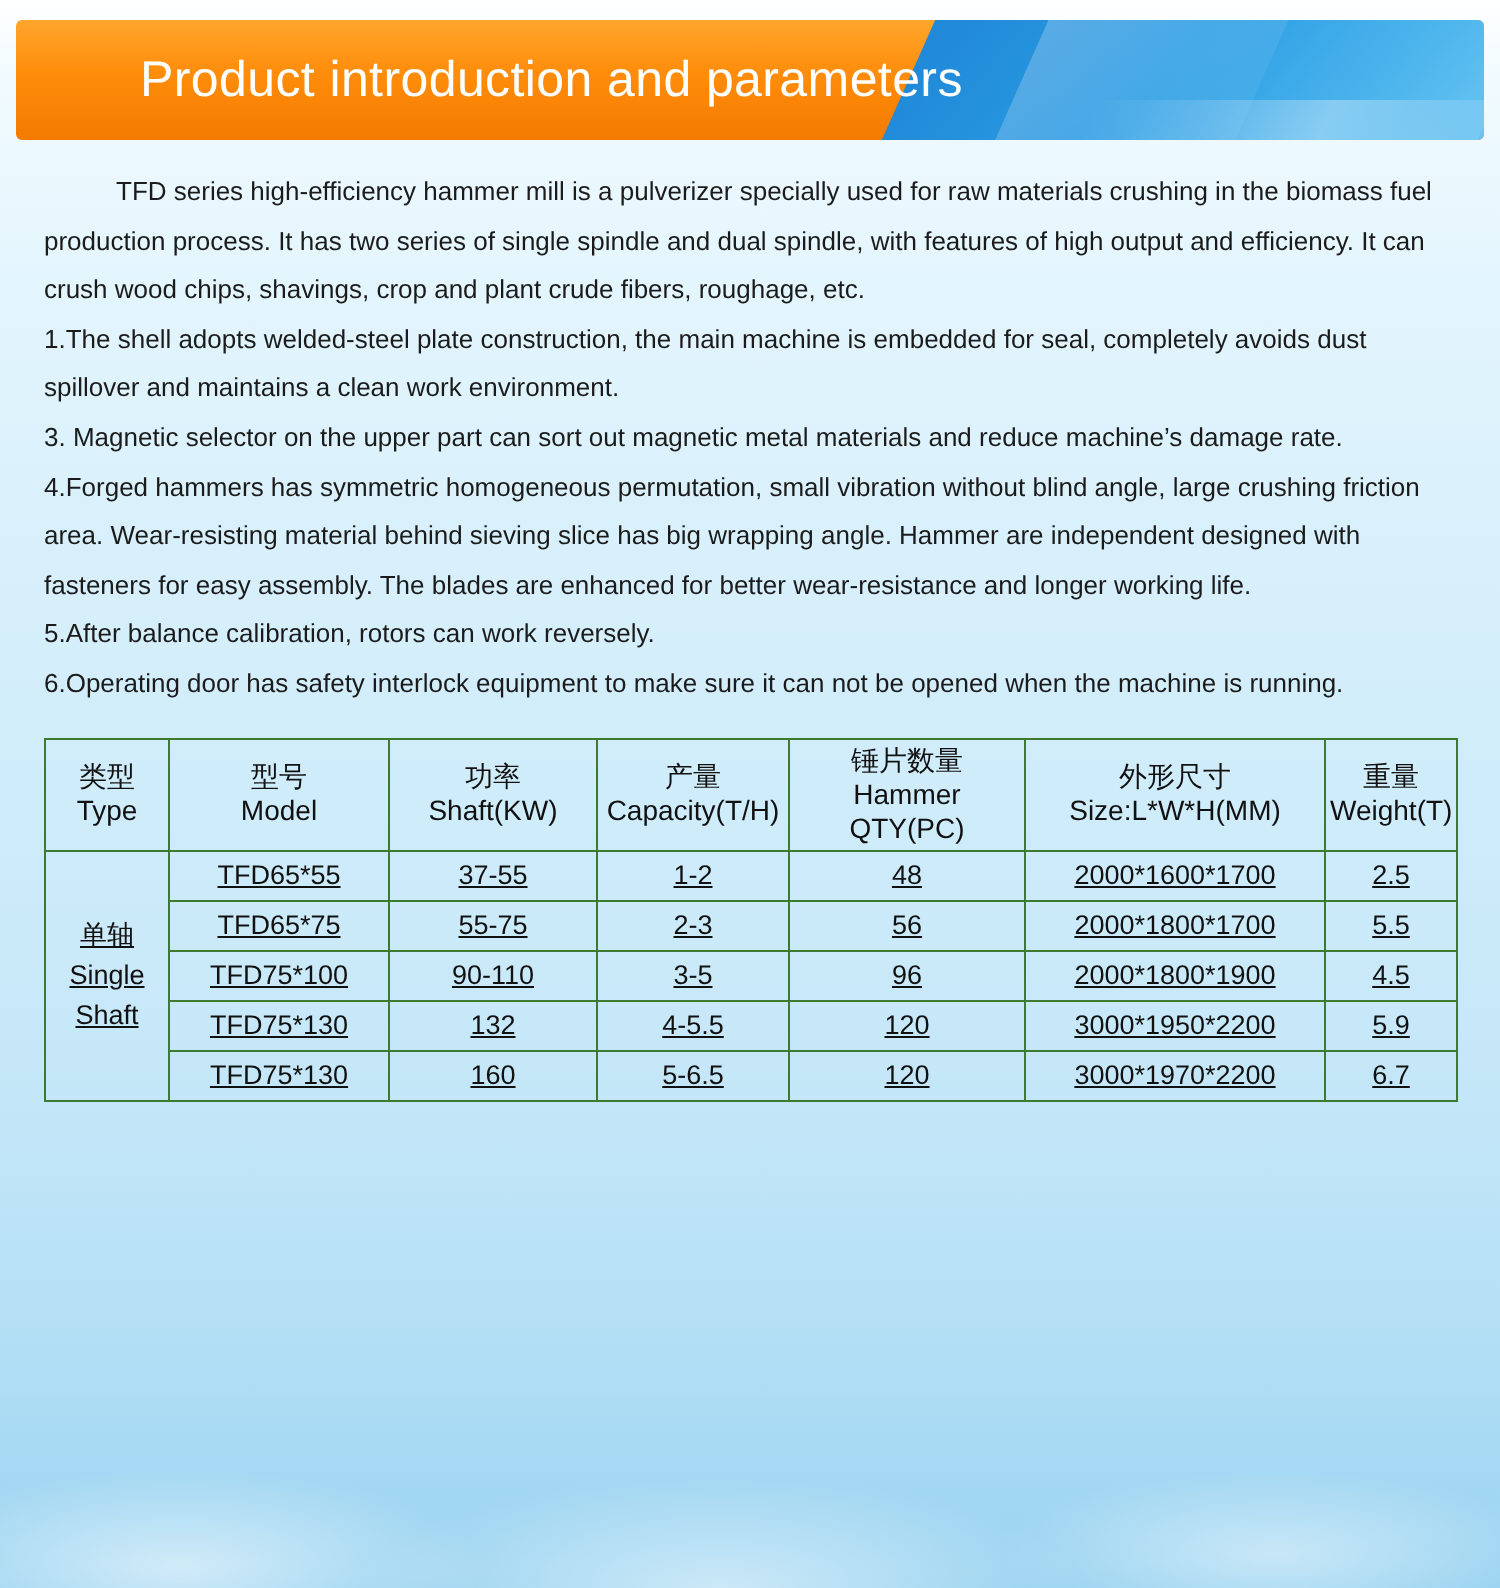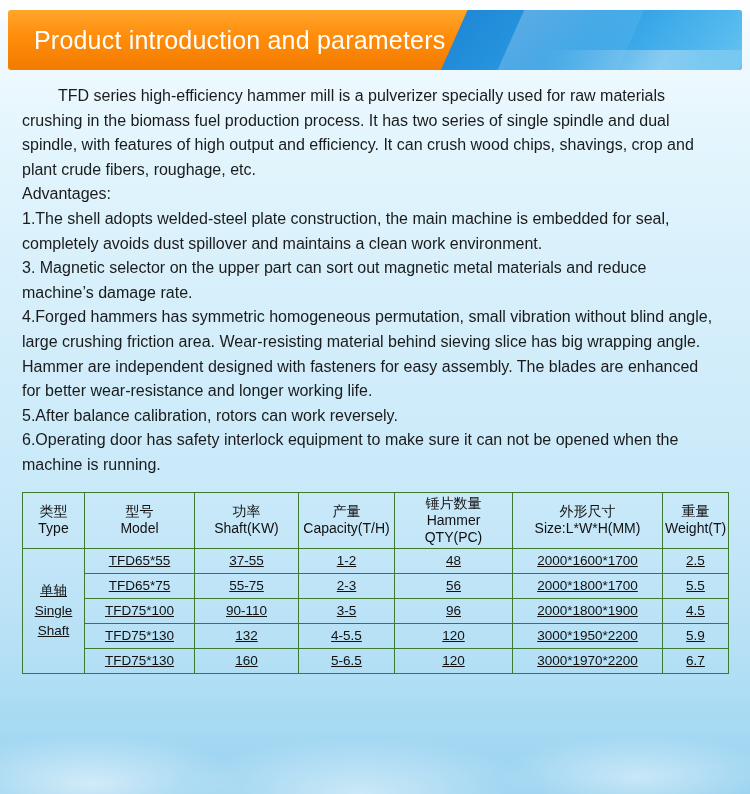--- a/index.html
+++ b/index.html
@@ -48,20 +48,21 @@
   .banner {
     position: relative;
     height: 60px;
     margin: 10px 8px 0 8px;
     background: linear-gradient(180deg, #ffa62c 0%, #ff8c0a 45%, #f37b00 100%);
     border-radius: 3px;
     display: flex;
     align-items: center;
     overflow: hidden;
     z-index: 3;
+    padding-left: 36px;
   }
   .banner-title {
     position: relative;
     z-index: 4;
     color: #ffffff;
     font-size: 25px;
     padding-left: 26px;
     letter-spacing: 0.2px;
     white-space: nowrap;
   }
@@ -95,21 +96,21 @@
     transform: skewX(-24deg);
     z-index: 4;
   }
 
   
   .content {
     position: relative;
     z-index: 2;
     padding: 14px 34px 0 22px;
     color: #1b1b1b;
-    font-size: 16px;
+    font-size: 13px;
     line-height: 24.6px;
   }
   .content p {
     margin: 0;
   }
   .content p.indent {
     text-indent: 36px;
   }
 
   
@@ -166,21 +167,20 @@
 
   <div class="banner">
     <div class="banner-swoosh"></div>
     <div class="banner-swoosh2"></div>
     <div class="banner-tail"></div>
     <div class="banner-title">Product introduction and parameters</div>
   </div>
 
   <div class="content">
     <p class="indent">TFD series high-efficiency hammer mill is a pulverizer specially used for raw materials crushing in the biomass fuel production process. It has two series of single spindle and dual spindle, with features of high output and efficiency. It can crush wood chips, shavings, crop and plant crude fibers, roughage, etc.</p>
-    <p>Advantages:</p>
     <p>1.The shell adopts welded-steel plate construction, the main machine is embedded for seal, completely avoids dust spillover and maintains a clean work environment.</p>
     <p>3. Magnetic selector on the upper part can sort out magnetic metal materials and reduce machine’s damage rate.</p>
     <p>4.Forged hammers has symmetric homogeneous permutation, small vibration without blind angle, large crushing friction area. Wear-resisting material behind sieving slice has big wrapping angle. Hammer are independent designed with fasteners for easy assembly. The blades are enhanced for better wear-resistance and longer working life.</p>
     <p>5.After balance calibration, rotors can work reversely.</p>
     <p>6.Operating door has safety interlock equipment to make sure it can not be opened when the machine is running.</p>
   </div>
 
   <div class="table-wrap">
     <table class="spec">
       <colgroup>

